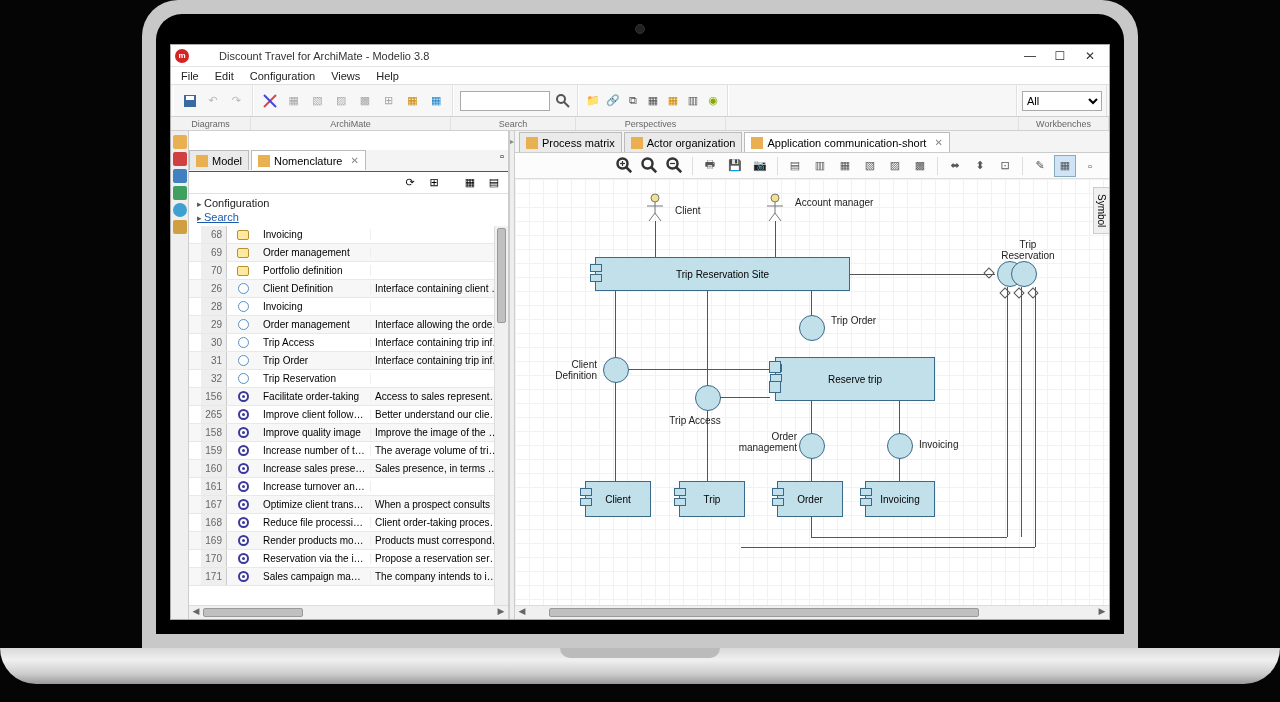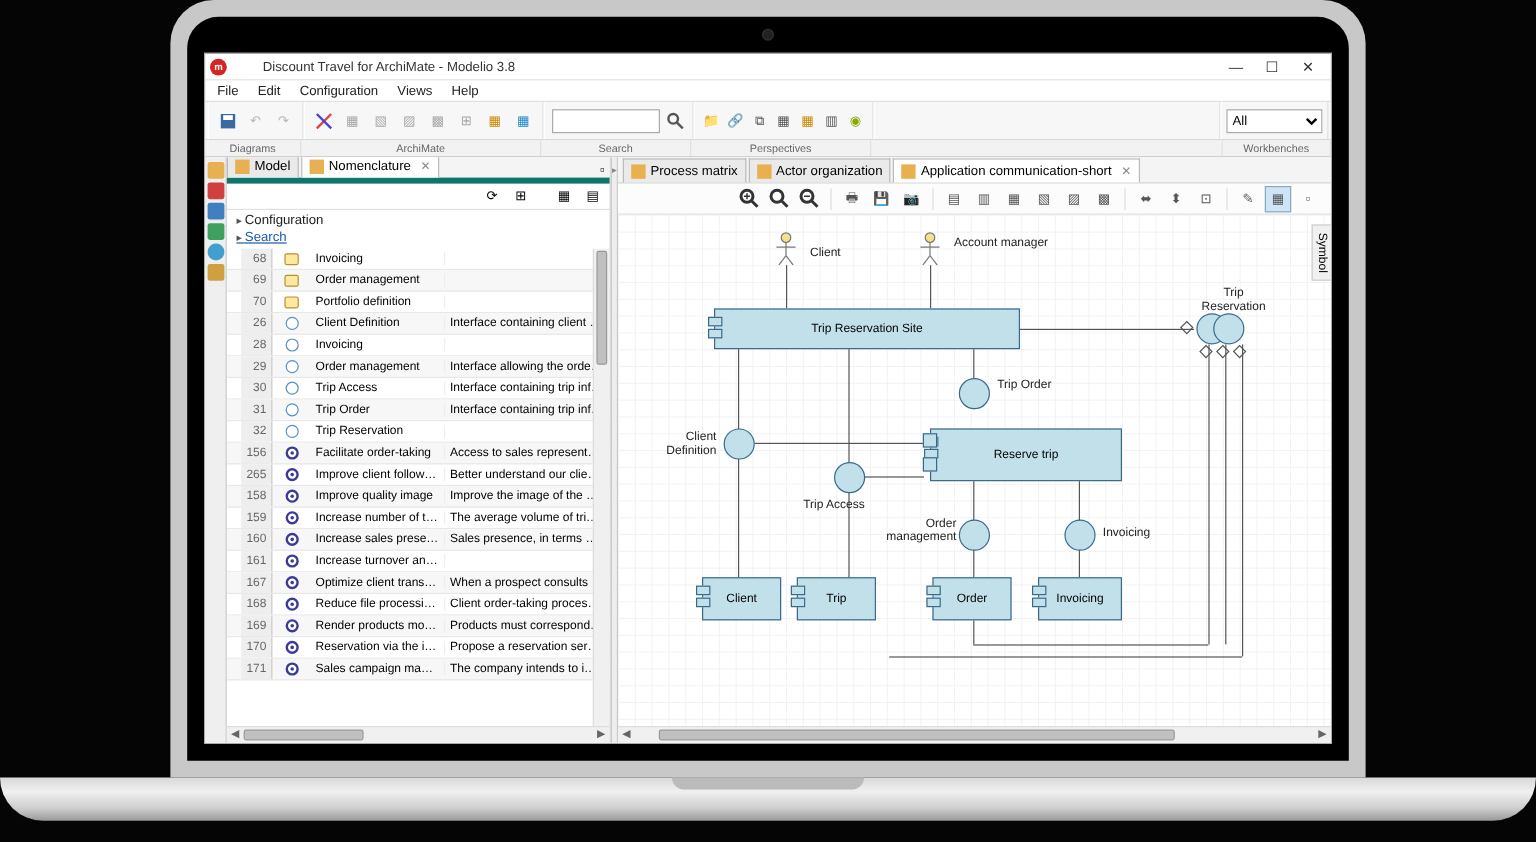--- a/index.html
+++ b/index.html
@@ -171,22 +171,22 @@
     width: 320px;
     display: flex;
     flex-direction: column;
     border-right: 1px solid #ccc;
   }
 
   .panel-tabs {
     display: flex;
     height: 22px;
     background: #f4f4f4;
-    border-bottom: 5px solid #0f766e;
-    align-items: flex-end;
+    border-bottom: 1px solid #0f766e;
+    margin-top: 19px;
   }
   .ptab {
     display: flex; align-items: center;
     padding: 2px 6px;
     border: 1px solid #bbb;
     border-bottom: none;
     background: #fff;
     margin-right: 2px;
     height: 20px;
     gap: 4px;
@@ -787,21 +787,21 @@
 
             <div class="node-circle" style="left:284px; top:254px"></div>
             <div class="node-label" style="left:222px; top:252px; text-align:right; width:60px">Order management</div>
 
             <div class="node-circle" style="left:372px; top:254px"></div>
             <div class="node-label" style="left:404px; top:260px">Invoicing</div>
 
             <div class="node-comp" style="left:70px;  top:302px; width:66px; height:36px">
                 <span>Client</span>
               </div>
-            <div class="node-comp" style="left:149px; top:302px; width:66px; height:36px">
+            <div class="node-comp" style="left:164px; top:302px; width:66px; height:36px">
                 <span>Trip</span>
               </div>
             <div class="node-comp" style="left:262px; top:302px; width:66px; height:36px">
                 <span>Order</span>
               </div>
             <div class="node-comp" style="left:350px; top:302px; width:70px; height:36px">
                 <span>Invoicing</span>
               </div>
 
             <div class="edge edge-v" style="left:492px; top:108px; height:250px"></div>

